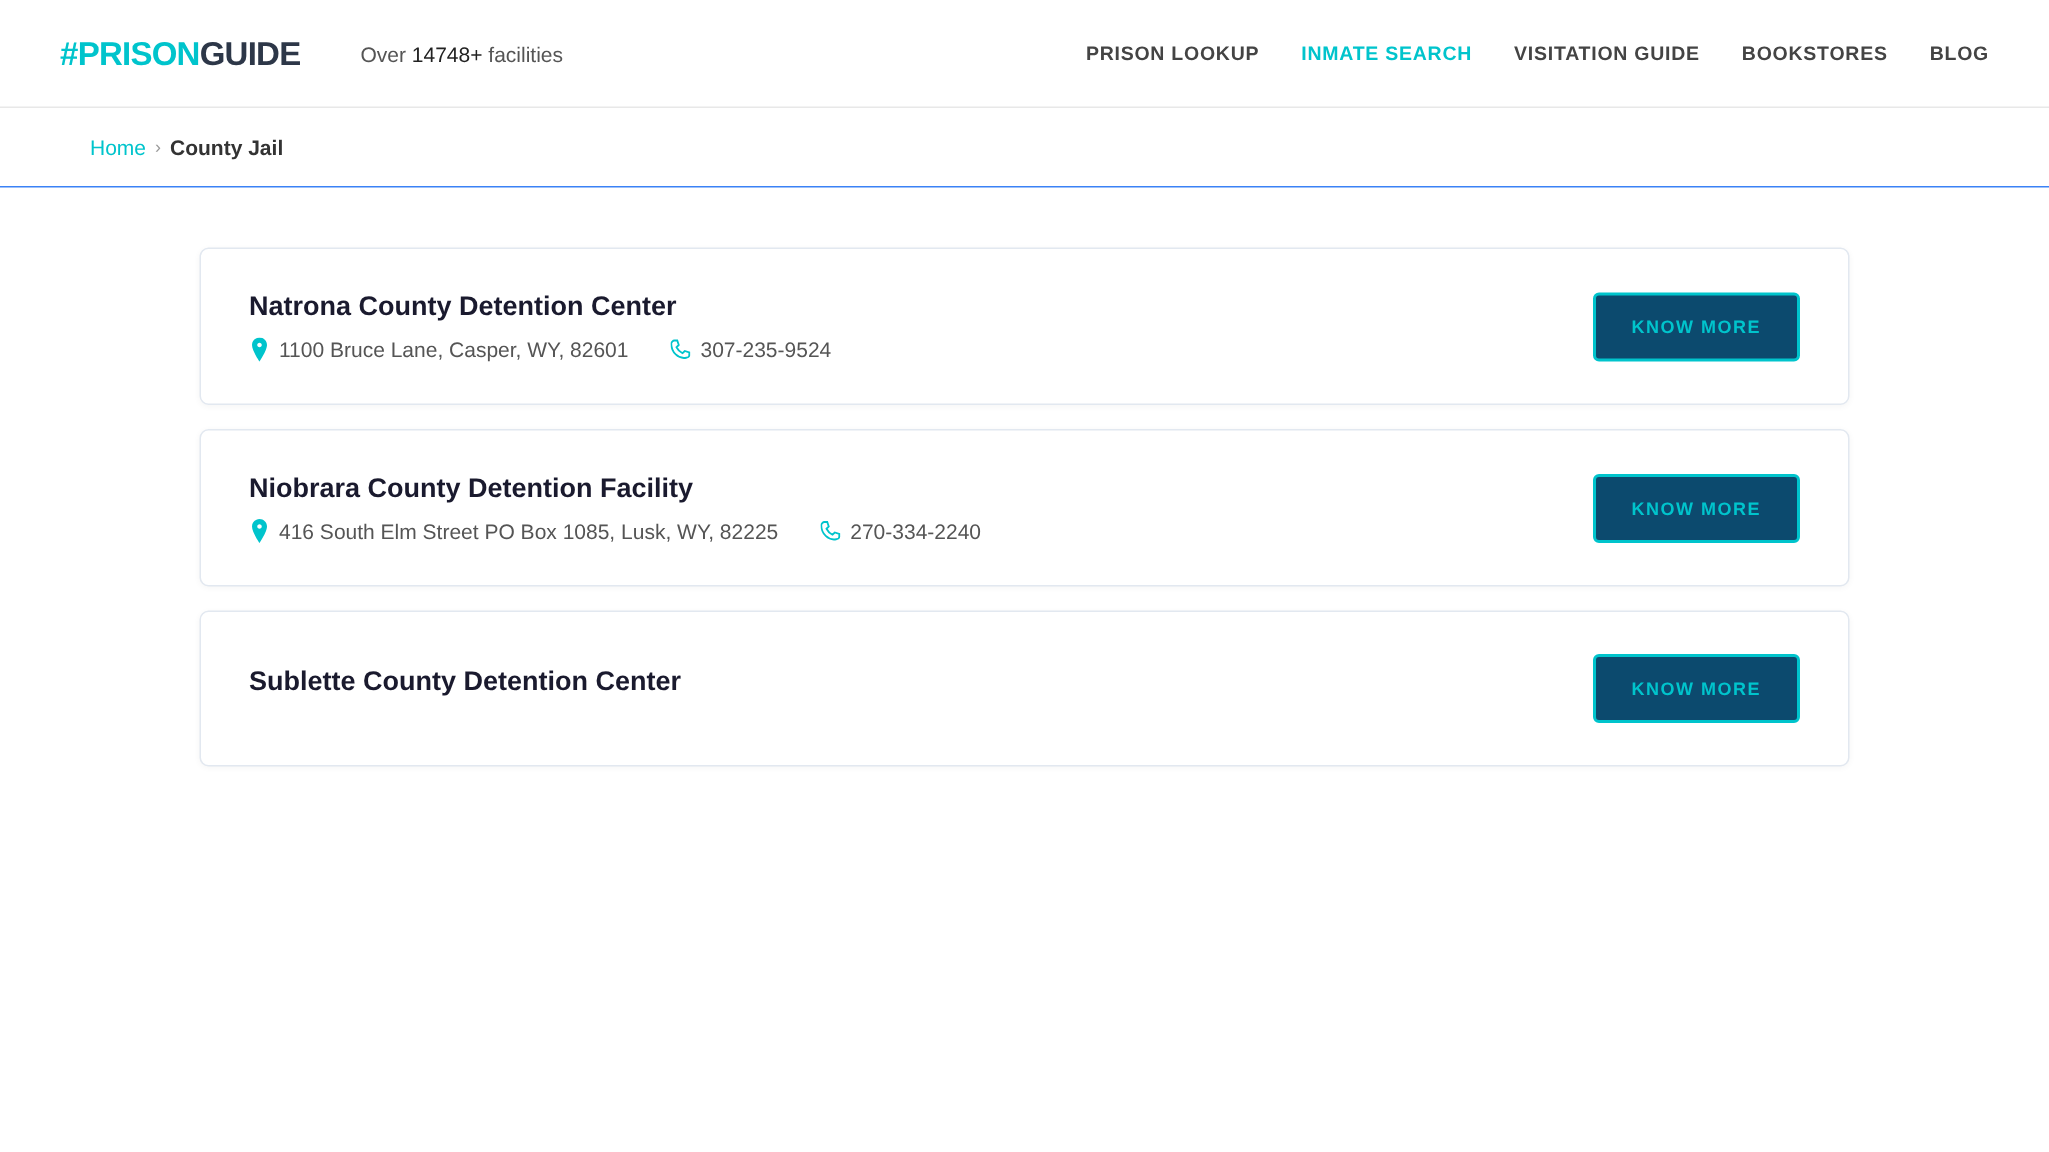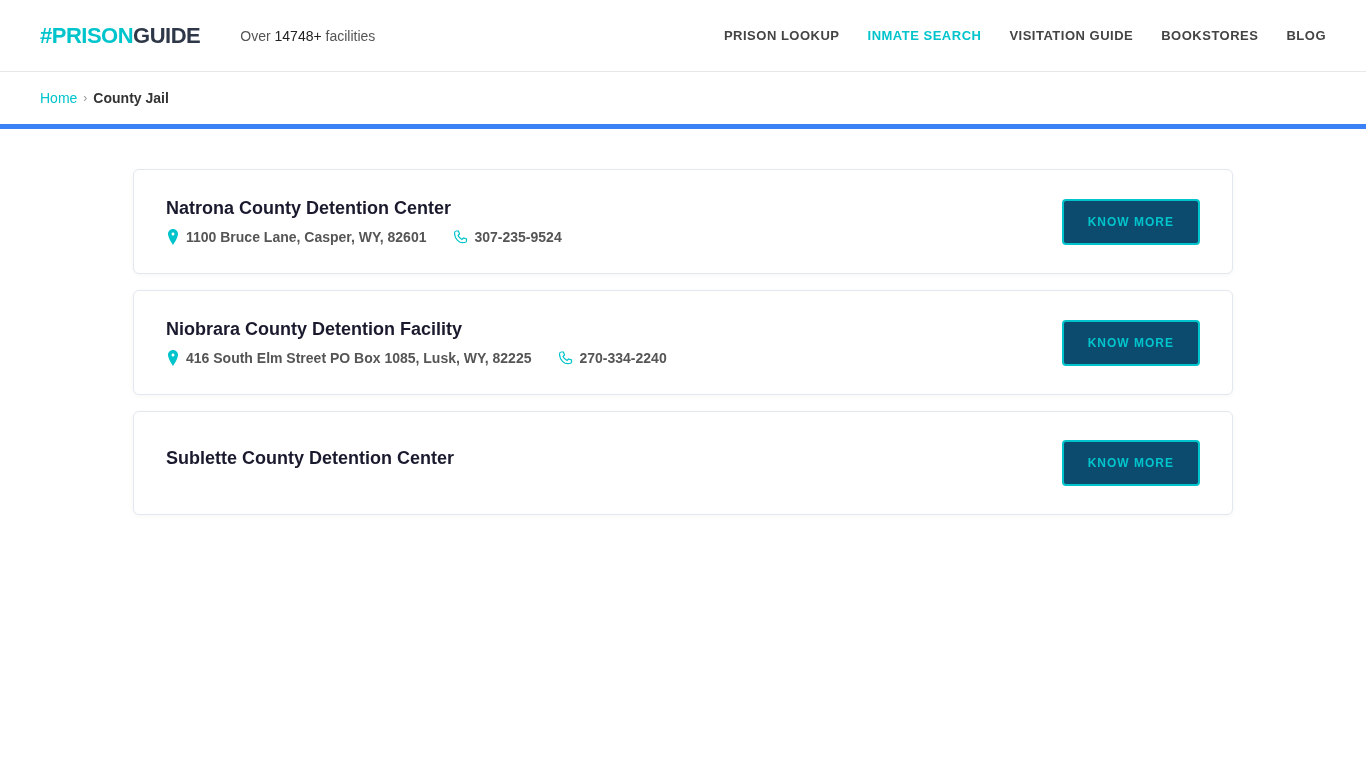--- a/index.html
+++ b/index.html
@@ -84,23 +84,23 @@
       white-space: nowrap;
       cursor: pointer;
     }
 
     .nav-link.active {
       color: #00c4cc;
     }
 
     
     .breadcrumb-area {
-      padding: 18px 40px;
+      padding: 18px 60px;
       background: #fff;
-      border-bottom: 5px solid #3b82f6;
+      border-bottom: 1px solid #3b82f6;
     }
 
     .breadcrumb {
       display: flex;
       align-items: center;
       gap: 6px;
       font-size: 14px;
     }
 
     .breadcrumb-home {
@@ -162,21 +162,20 @@
       font-size: 18px;
       font-weight: 700;
       color: #1a1a2e;
       margin-bottom: 10px;
     }
 
     .facility-details {
       display: flex;
       align-items: flex-start;
       gap: 28px;
-      font-weight: bold;
     }
 
     .facility-address,
     .facility-phone {
       display: flex;
       align-items: center;
       gap: 6px;
       font-size: 14px;
       color: #555;
     }

